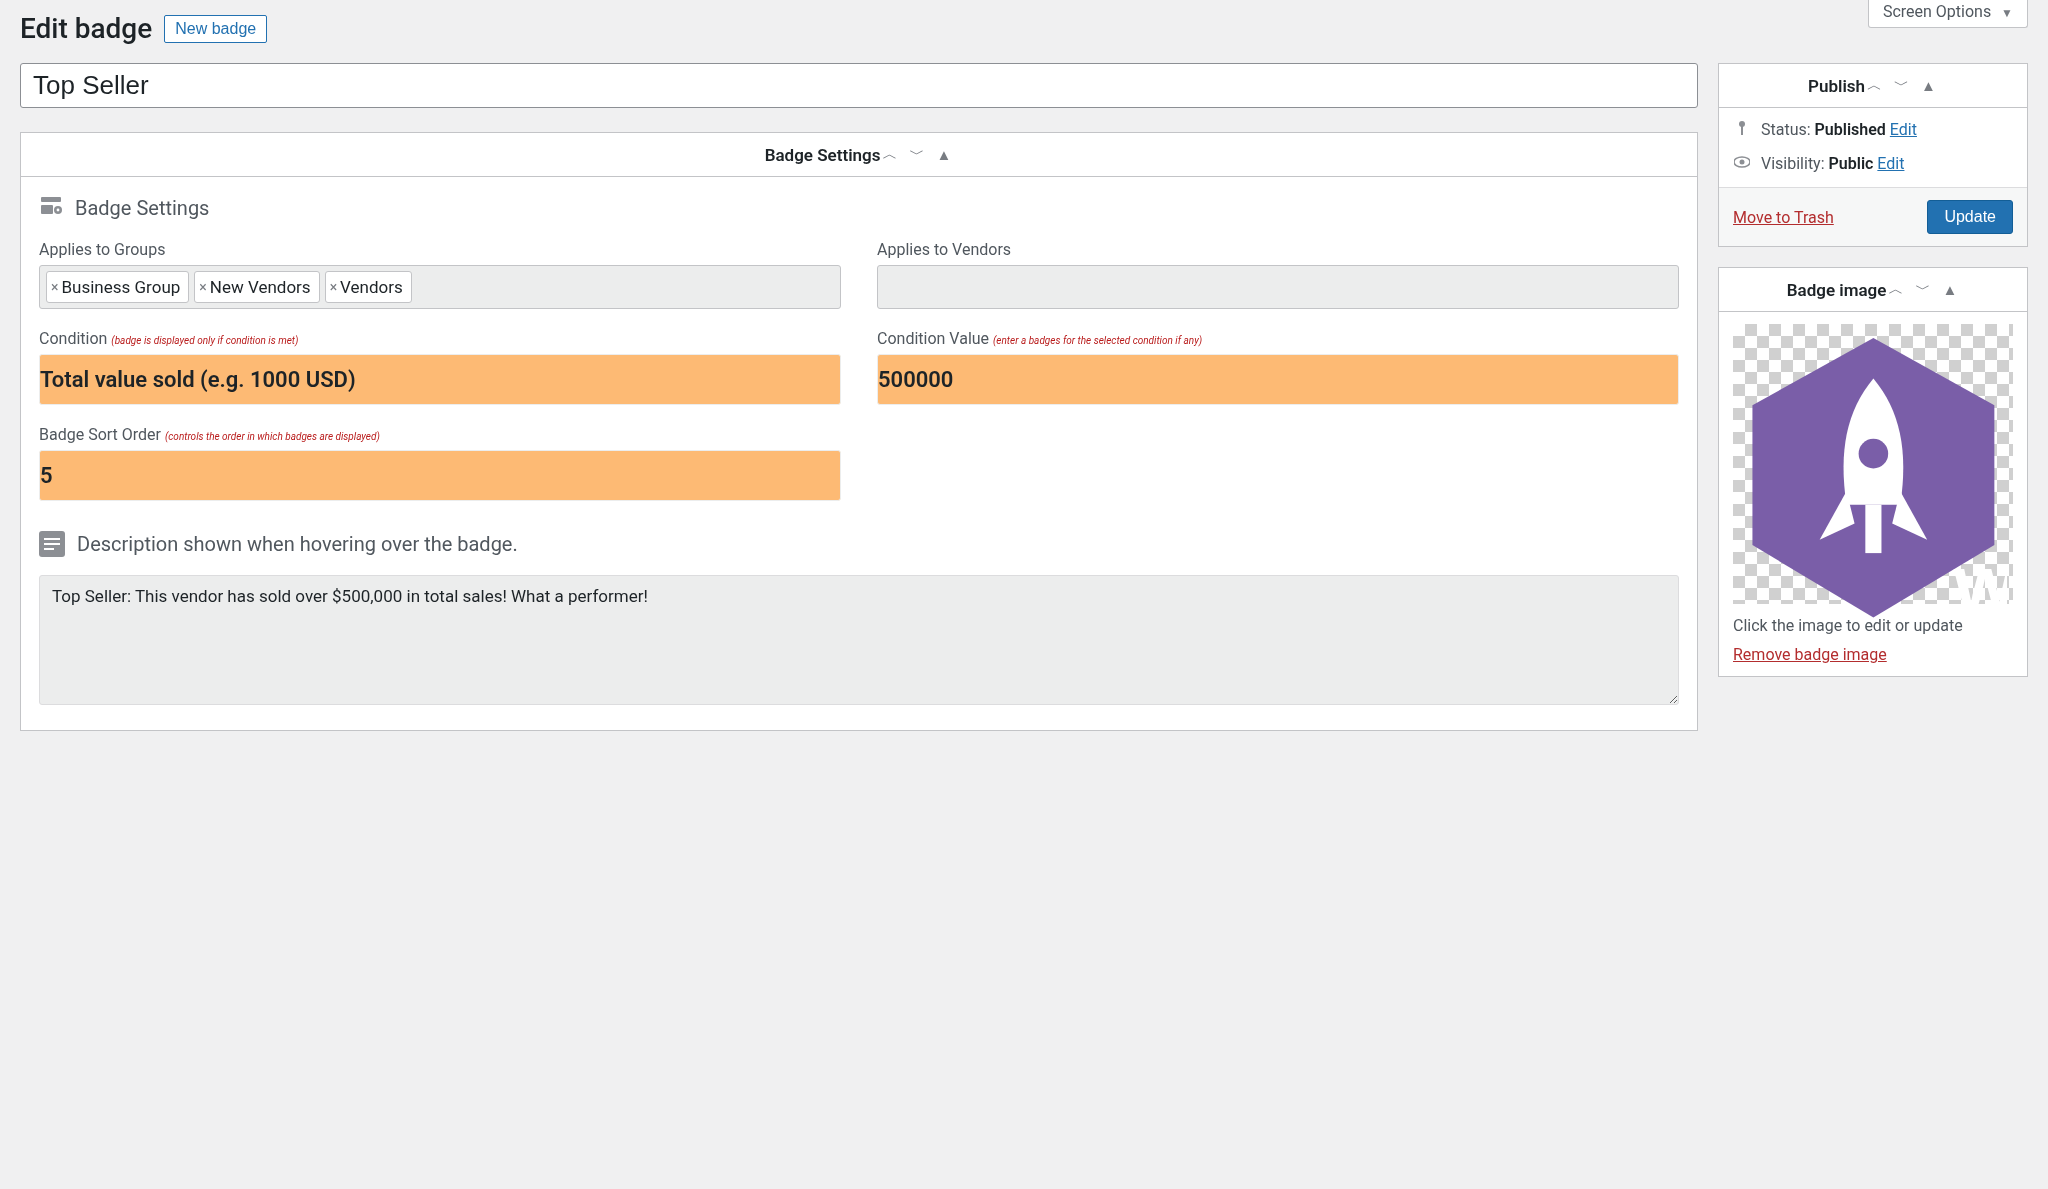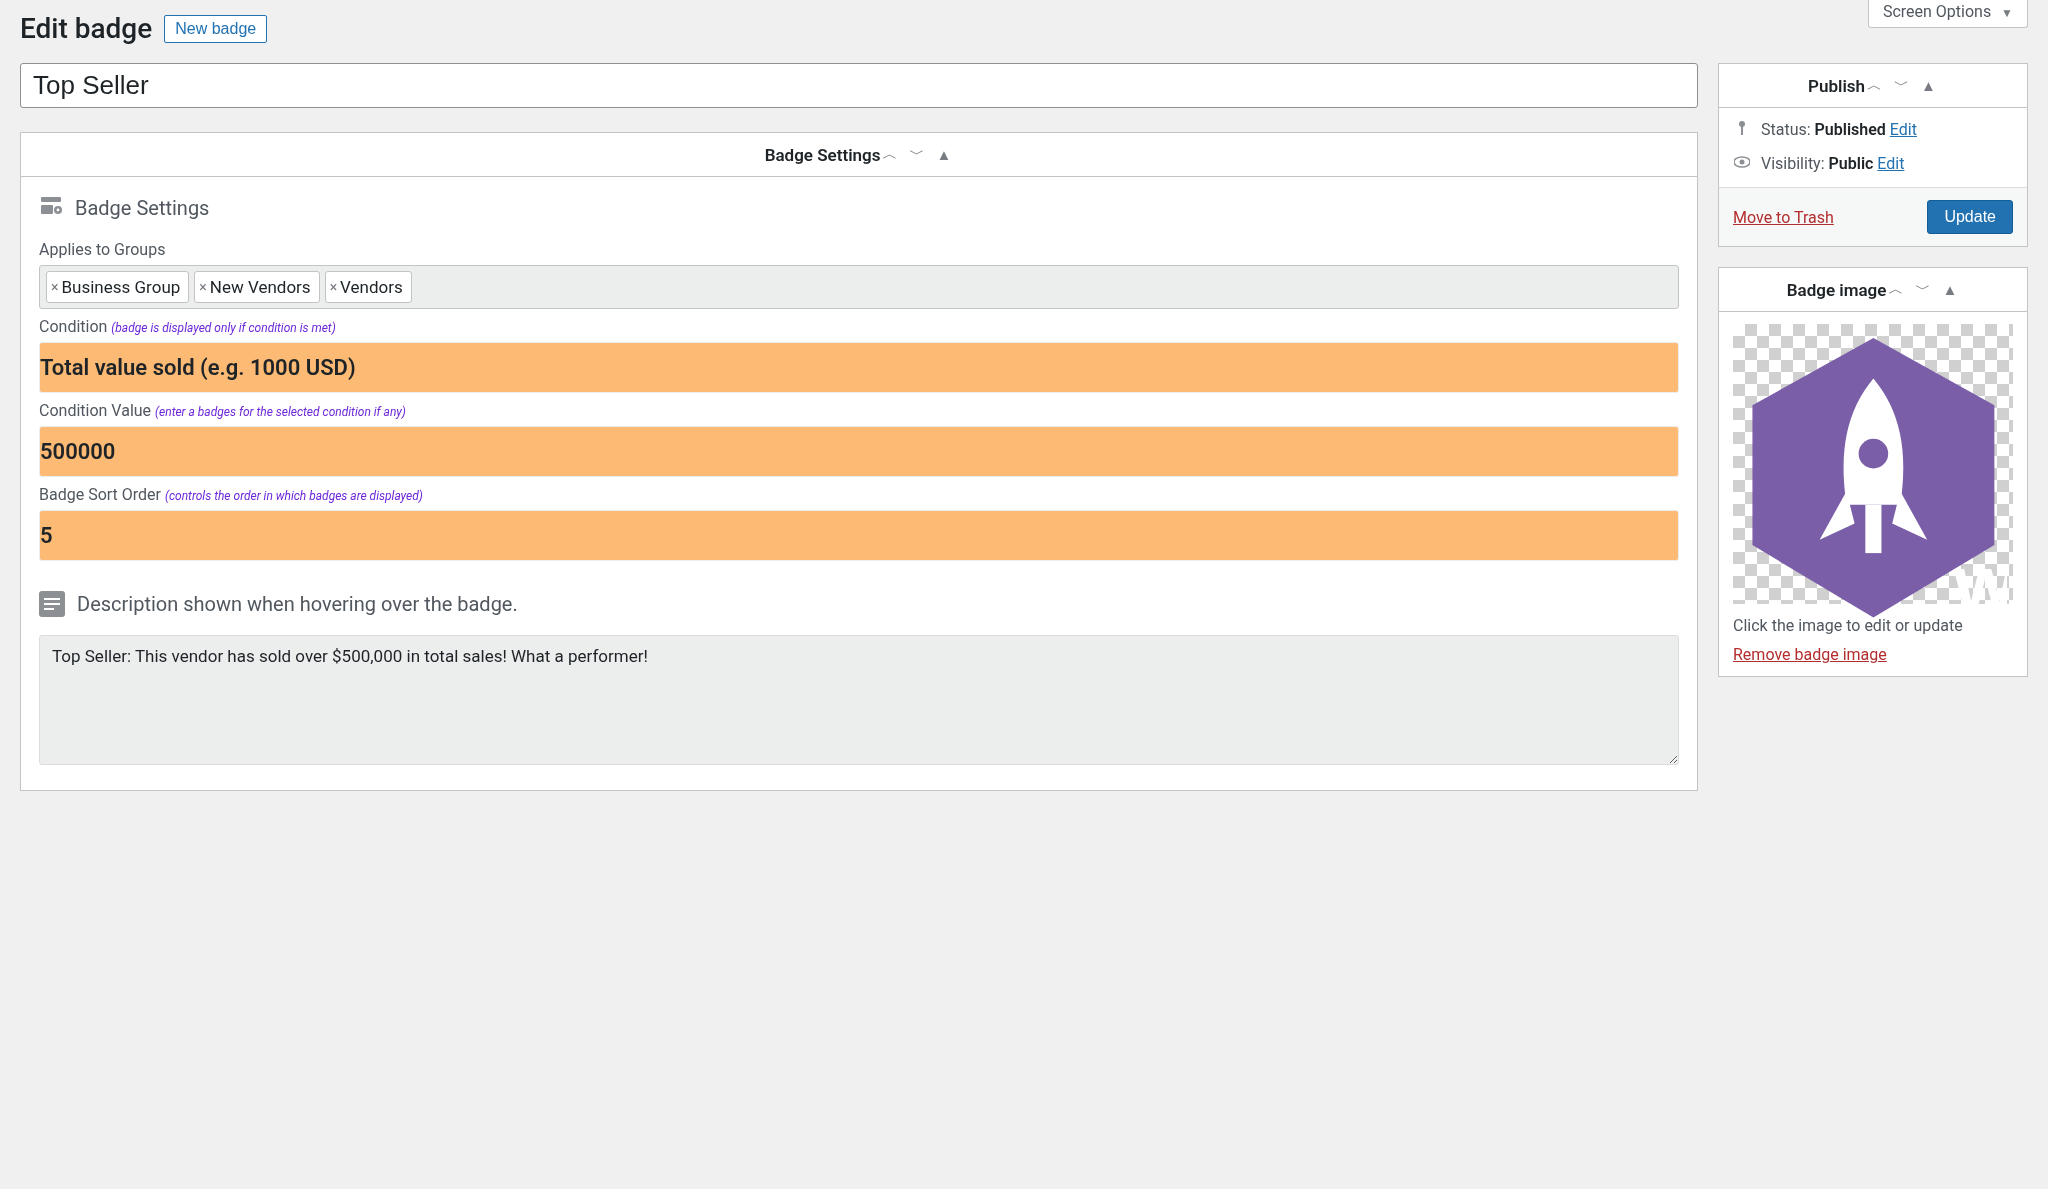--- a/index.html
+++ b/index.html
@@ -97,34 +97,34 @@
     display: flex;
     align-items: center;
     gap: 12px;
     font-size: 20px;
     color: #50575e;
     margin-bottom: 18px;
   }
   .section-heading .icon { color:#8c8f94; font-size:22px; }
   .settings-grid {
     display: grid;
-    grid-template-columns: 1fr;
-    gap: 8px 36px;
+    grid-template-columns: 1fr 1fr;
+    gap: 20px 36px;
     margin-bottom: 30px;
   }
   .field-label {
     font-size: 16px;
     color: #50575e;
     margin-bottom: 6px;
     display:block;
   }
   .field-label .hint {
     font-style: italic;
-    font-size: 12px;
-    color: #6d28d9;
+    font-size: 10px;
+    color: #b91c1c;
   }
   .token-input {
     background: #eceded;
     border: 1px solid #c3c4c7;
     border-radius: 3px;
     padding: 5px 6px;
     min-height: 44px;
     display: flex;
     flex-wrap: wrap;
     gap: 5px;
@@ -283,20 +283,24 @@
               <span class="token">
                   <span class="x">×</span>
                   <span>New Vendors</span>
                 </span>
               <span class="token">
                   <span class="x">×</span>
                   <span>Vendors</span>
                 </span>
             </div>
           </div>
+          <div>
+            <label class="field-label">Applies to Vendors</label>
+            <div class="token-input"></div>
+          </div>
 
           <div>
             <label class="field-label">
               <span>Condition</span>
               <span class="hint">(badge is displayed only if condition is met)</span>
             </label>
             <div class="text-readonly">Total value sold (e.g. 1000 USD)</div>
           </div>
           <div>
             <label class="field-label">

